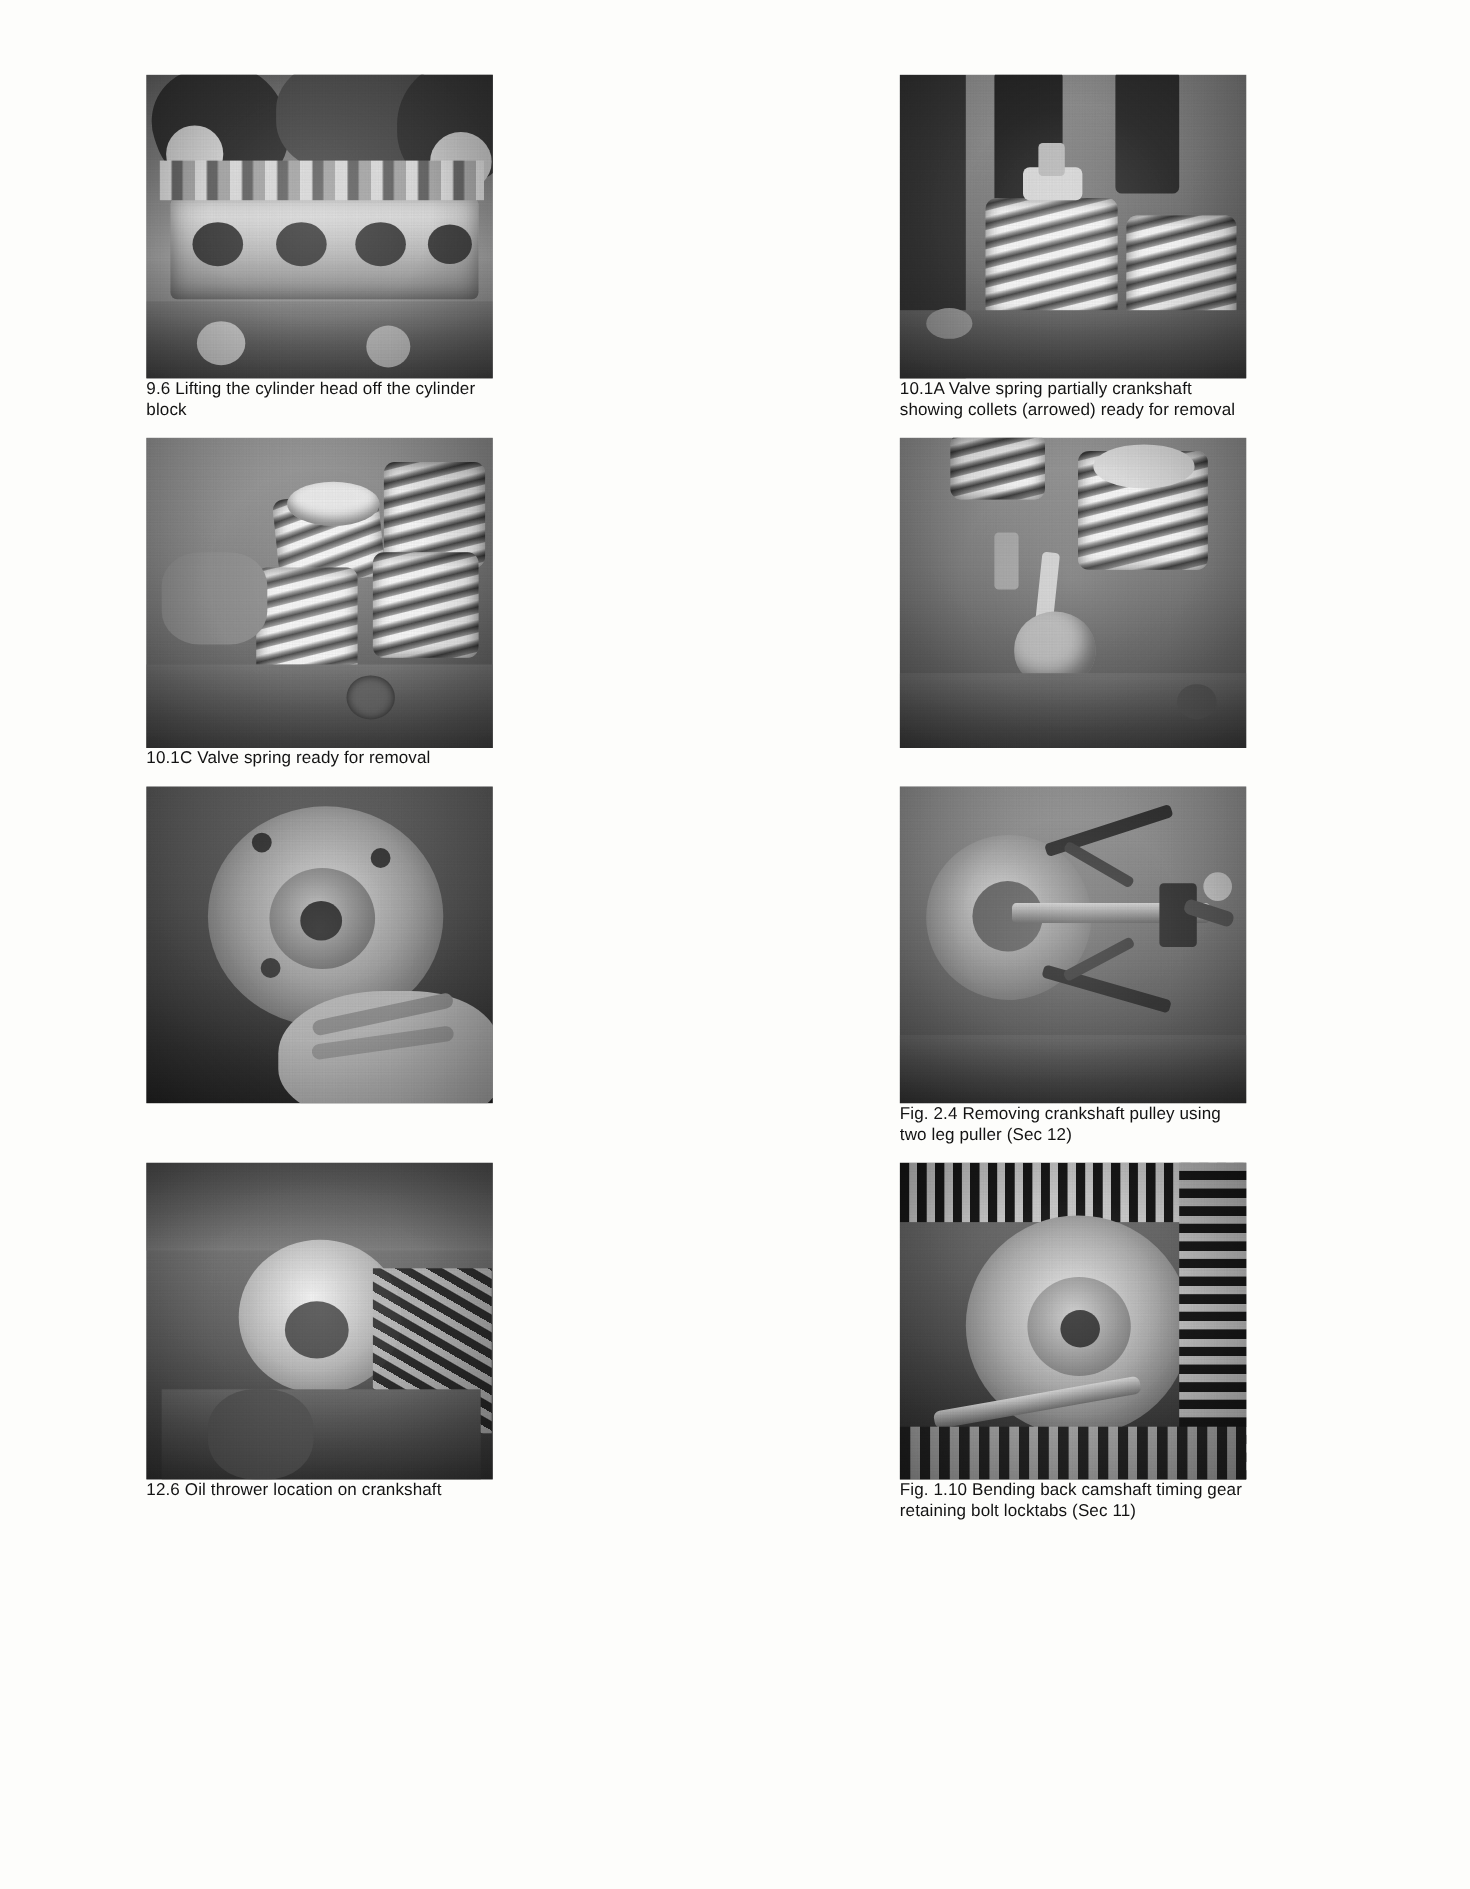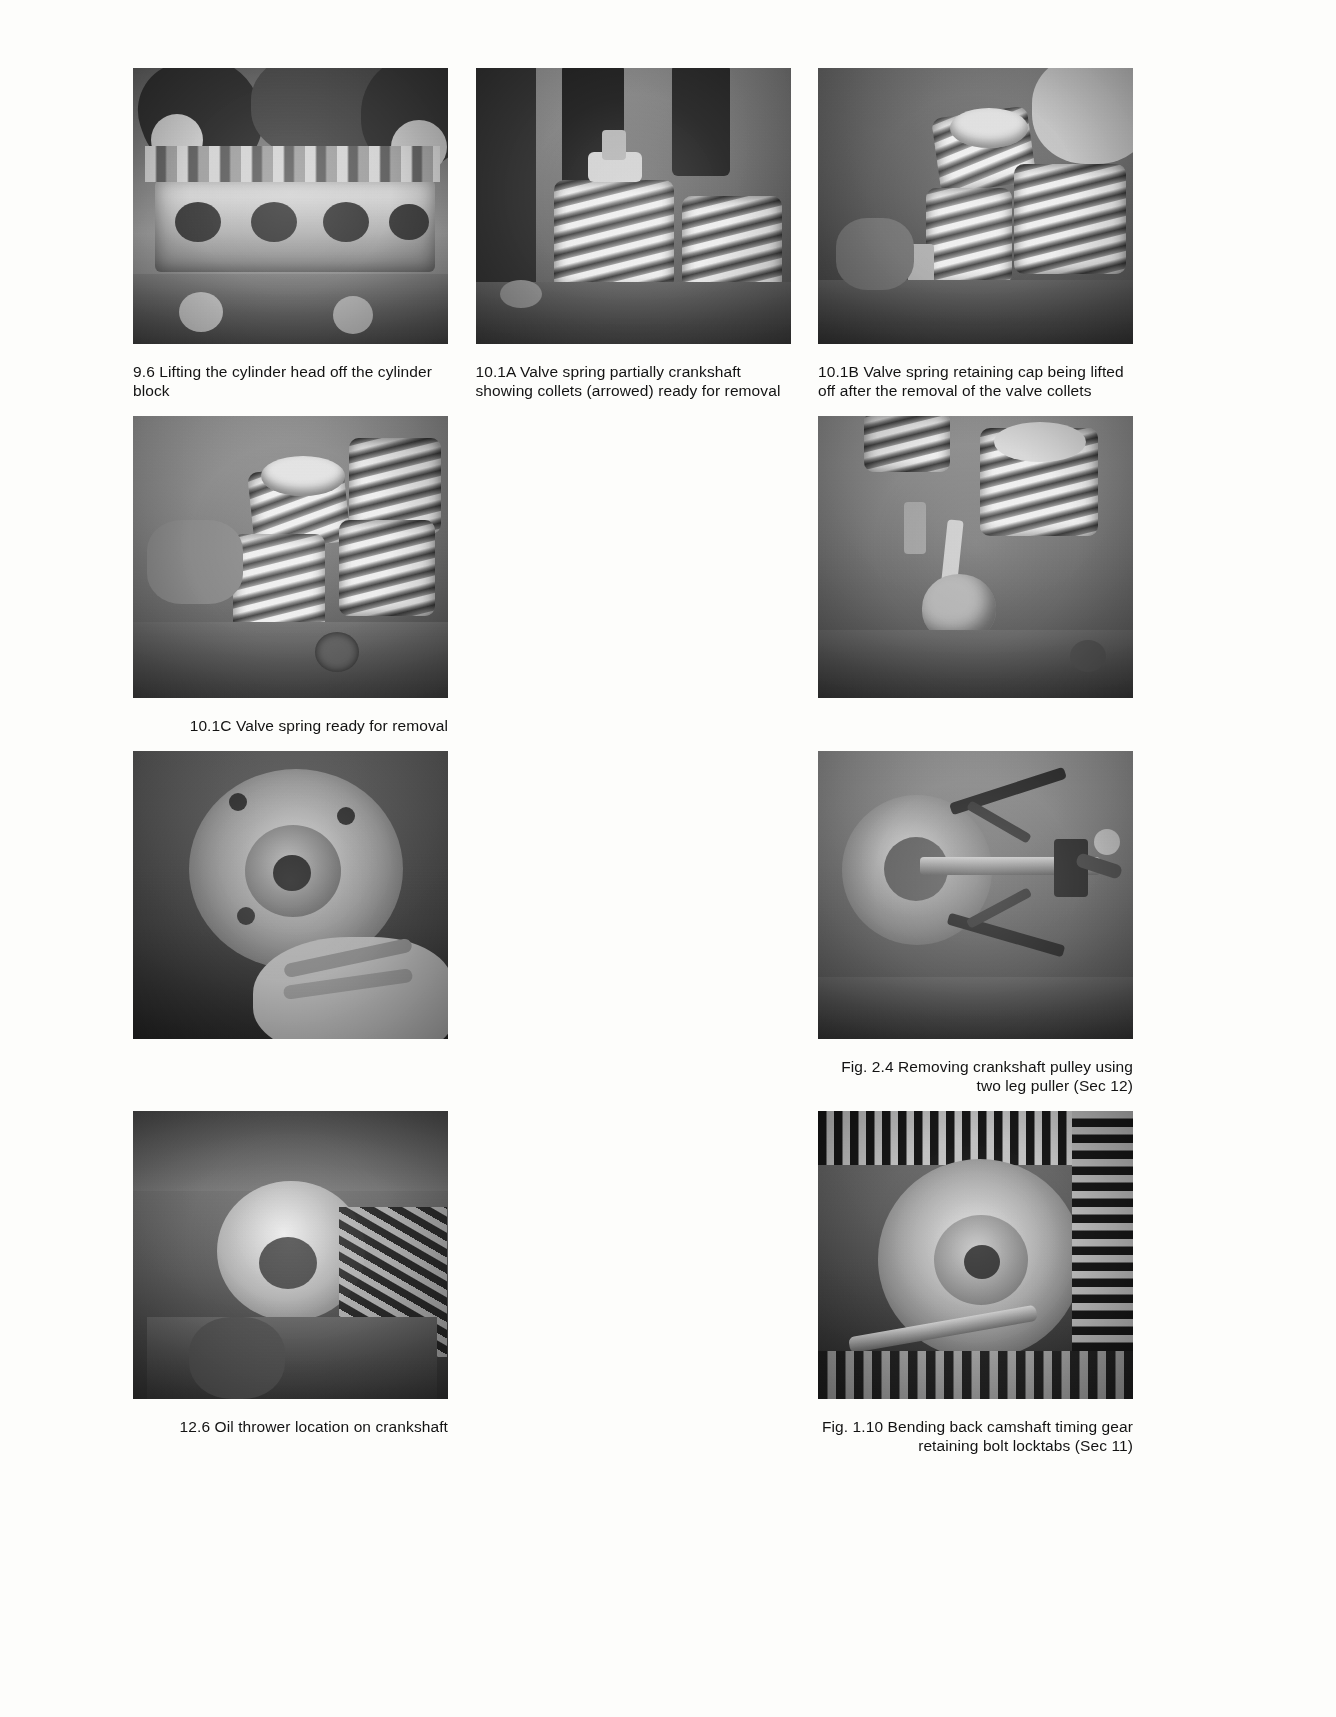--- a/index.html
+++ b/index.html
@@ -46,24 +46,24 @@
     position: relative;
     overflow: hidden;
     filter: contrast(1.05) saturate(0);
   }
   .photo.tall { height: 282px; }
   .photo.mid { height: 288px; }
   .caption {
     font-size: 15.5px;
     line-height: 19px;
     letter-spacing: 0.1px;
-    padding-top: 18px;
+    padding-top: 0;
     color: #131313;
   }
-  .caption.center { text-align: right; }
+  .caption.center { text-align: left; }
 
   
   .grain {
     position: absolute;
     inset: 0;
     background-image:
       repeating-linear-gradient(0deg, rgba(255,255,255,0.04) 0px, rgba(0,0,0,0.05) 1px, rgba(255,255,255,0.03) 2px, rgba(0,0,0,0.04) 3px),
       repeating-linear-gradient(90deg, rgba(255,255,255,0.03) 0px, rgba(0,0,0,0.04) 1px, rgba(255,255,255,0.02) 2px, rgba(0,0,0,0.03) 3px);
     mix-blend-mode: multiply;
     opacity: 0.55;
@@ -139,36 +139,20 @@
           <div class="blob" style="left:112px;top:84px;width:54px;height:30px;background:#d6d3cd;border-radius:6px;"></div>
           <div class="blob" style="left:126px;top:62px;width:24px;height:30px;background:#bcb9b3;border-radius:4px;"></div>
           <div class="bar" style="left:0;top:214px;width:315px;height:62px;background:linear-gradient(180deg,#6f6c67 0%,#47443f 100%);"></div>
           <div class="blob" style="left:24px;top:212px;width:42px;height:28px;background:#9d9a94;border-radius:50%;"></div>
           <div class="grain"></div>
             <div class="vig"></div>
         </div>
         <div class="caption">10.1A Valve spring partially crankshaft showing collets (arrowed) ready for removal</div>
       </div>
 
-      <div class="cell">
-        <div class="photo">
-          <div class="bar" style="left:0;top:0;width:315px;height:276px;background:linear-gradient(200deg,#8d8a85 0%,#6c6963 45%,#4a4744 100%);"></div>
-          <div class="blob" style="left:214px;top:-14px;width:120px;height:110px;background:#c9c5bd;border-radius:45%;"></div>
-          <div class="spring" style="left:118px;top:44px;width:96px;height:76px;transform:rotate(-8deg);"></div>
-          <div class="spring" style="left:196px;top:96px;width:112px;height:110px;"></div>
-          <div class="spring" style="left:108px;top:120px;width:86px;height:96px;"></div>
-          <div class="blob" style="left:132px;top:40px;width:78px;height:40px;background:#e3e0da;border-radius:50%;box-shadow:inset 0 -6px 10px rgba(0,0,0,0.4);"></div>
-          <div class="bar" style="left:90px;top:176px;width:26px;height:66px;background:#b4b1ab;border-radius:4px;"></div>
-          <div class="bar" style="left:0;top:212px;width:315px;height:64px;background:linear-gradient(180deg,#6b6863 0%,#403d3a 100%);"></div>
-          <div class="blob" style="left:18px;top:150px;width:78px;height:72px;background:#7c7974;border-radius:40%;"></div>
-          <div class="grain"></div>
-            <div class="vig"></div>
-        </div>
-        <div class="caption">10.1B Valve spring retaining cap being lifted off after the removal of the valve collets</div>
-      </div>
     </div>
 
     <div class="row">
 
       <div class="cell">
         <div class="photo tall">
           <div class="bar" style="left:0;top:0;width:315px;height:282px;background:linear-gradient(170deg,#a6a39d 0%,#817e79 45%,#56534f 100%);"></div>
           <div class="spring" style="left:118px;top:52px;width:96px;height:78px;transform:rotate(-6deg);"></div>
           <div class="spring" style="left:216px;top:22px;width:92px;height:96px;"></div>
           <div class="spring" style="left:100px;top:118px;width:92px;height:110px;"></div>

